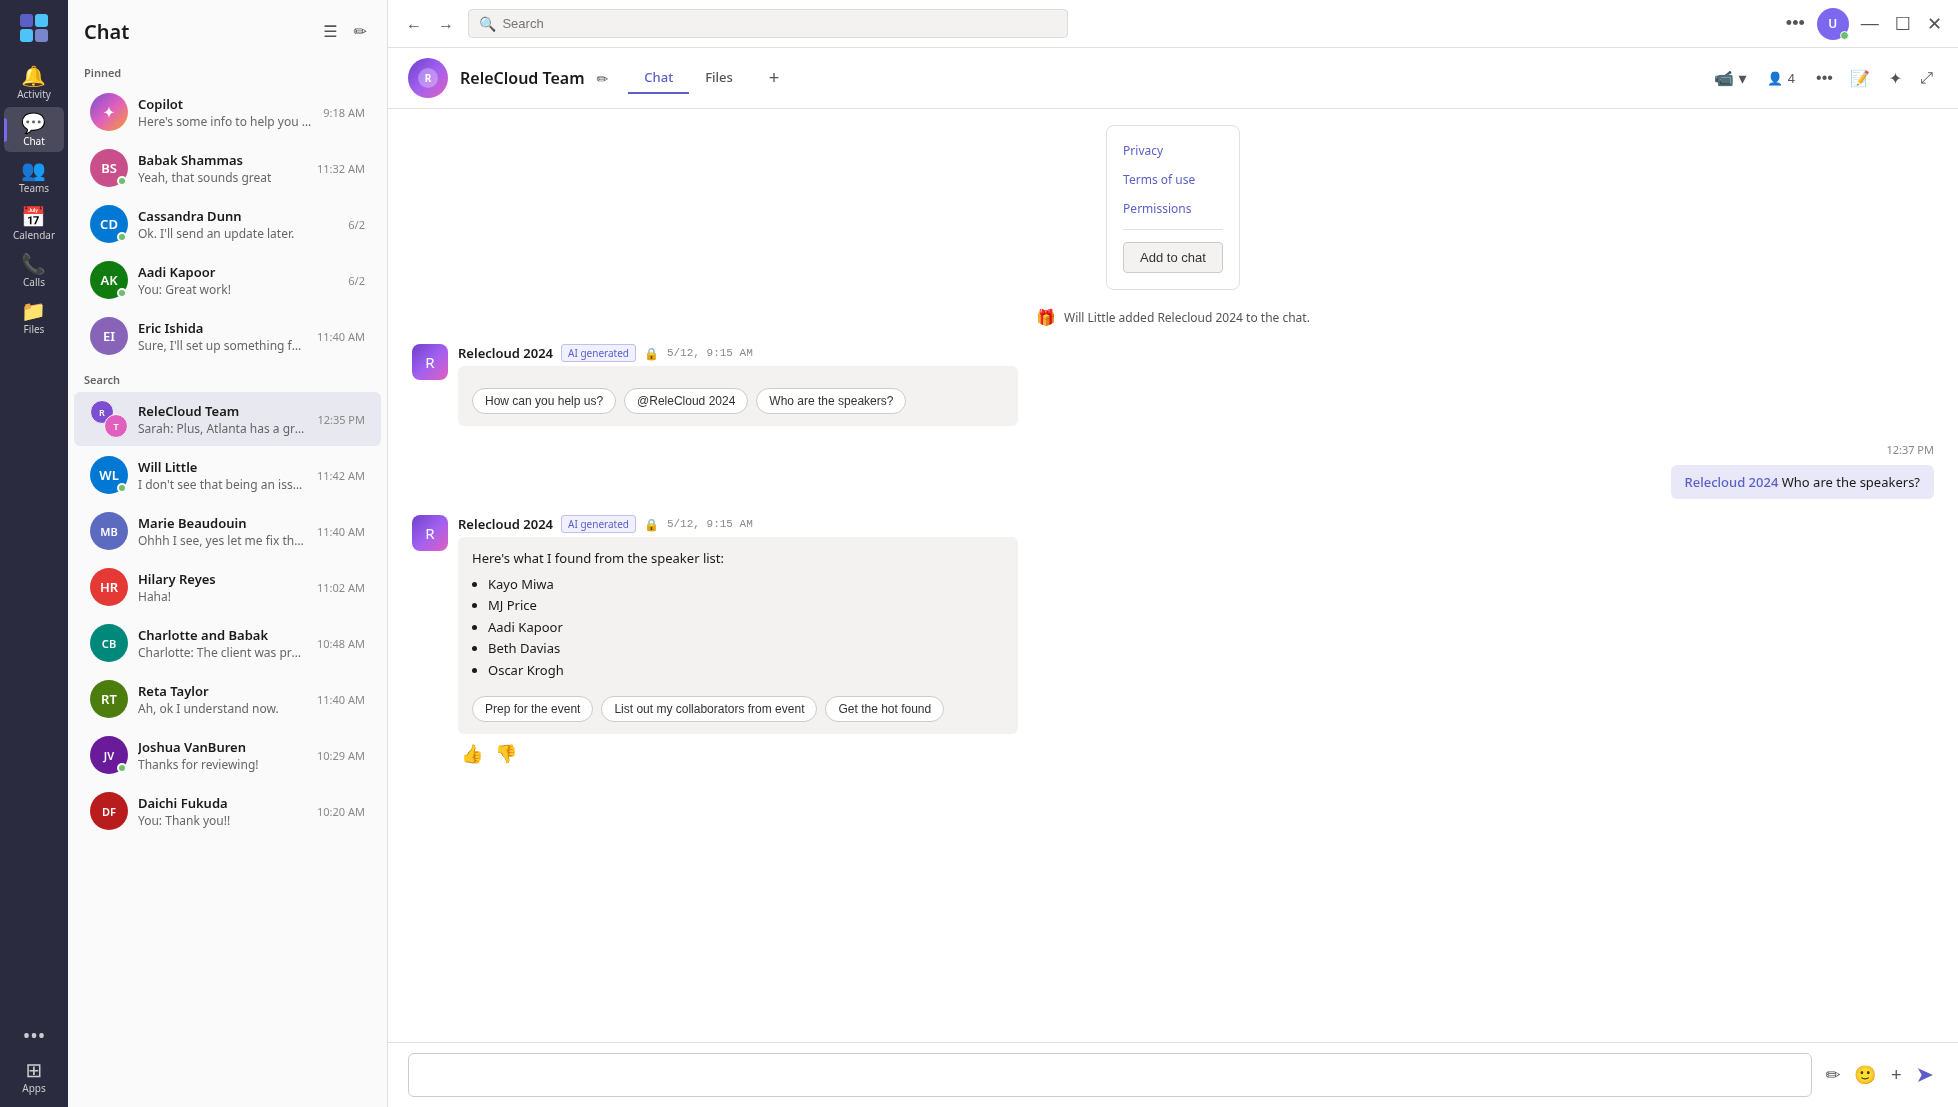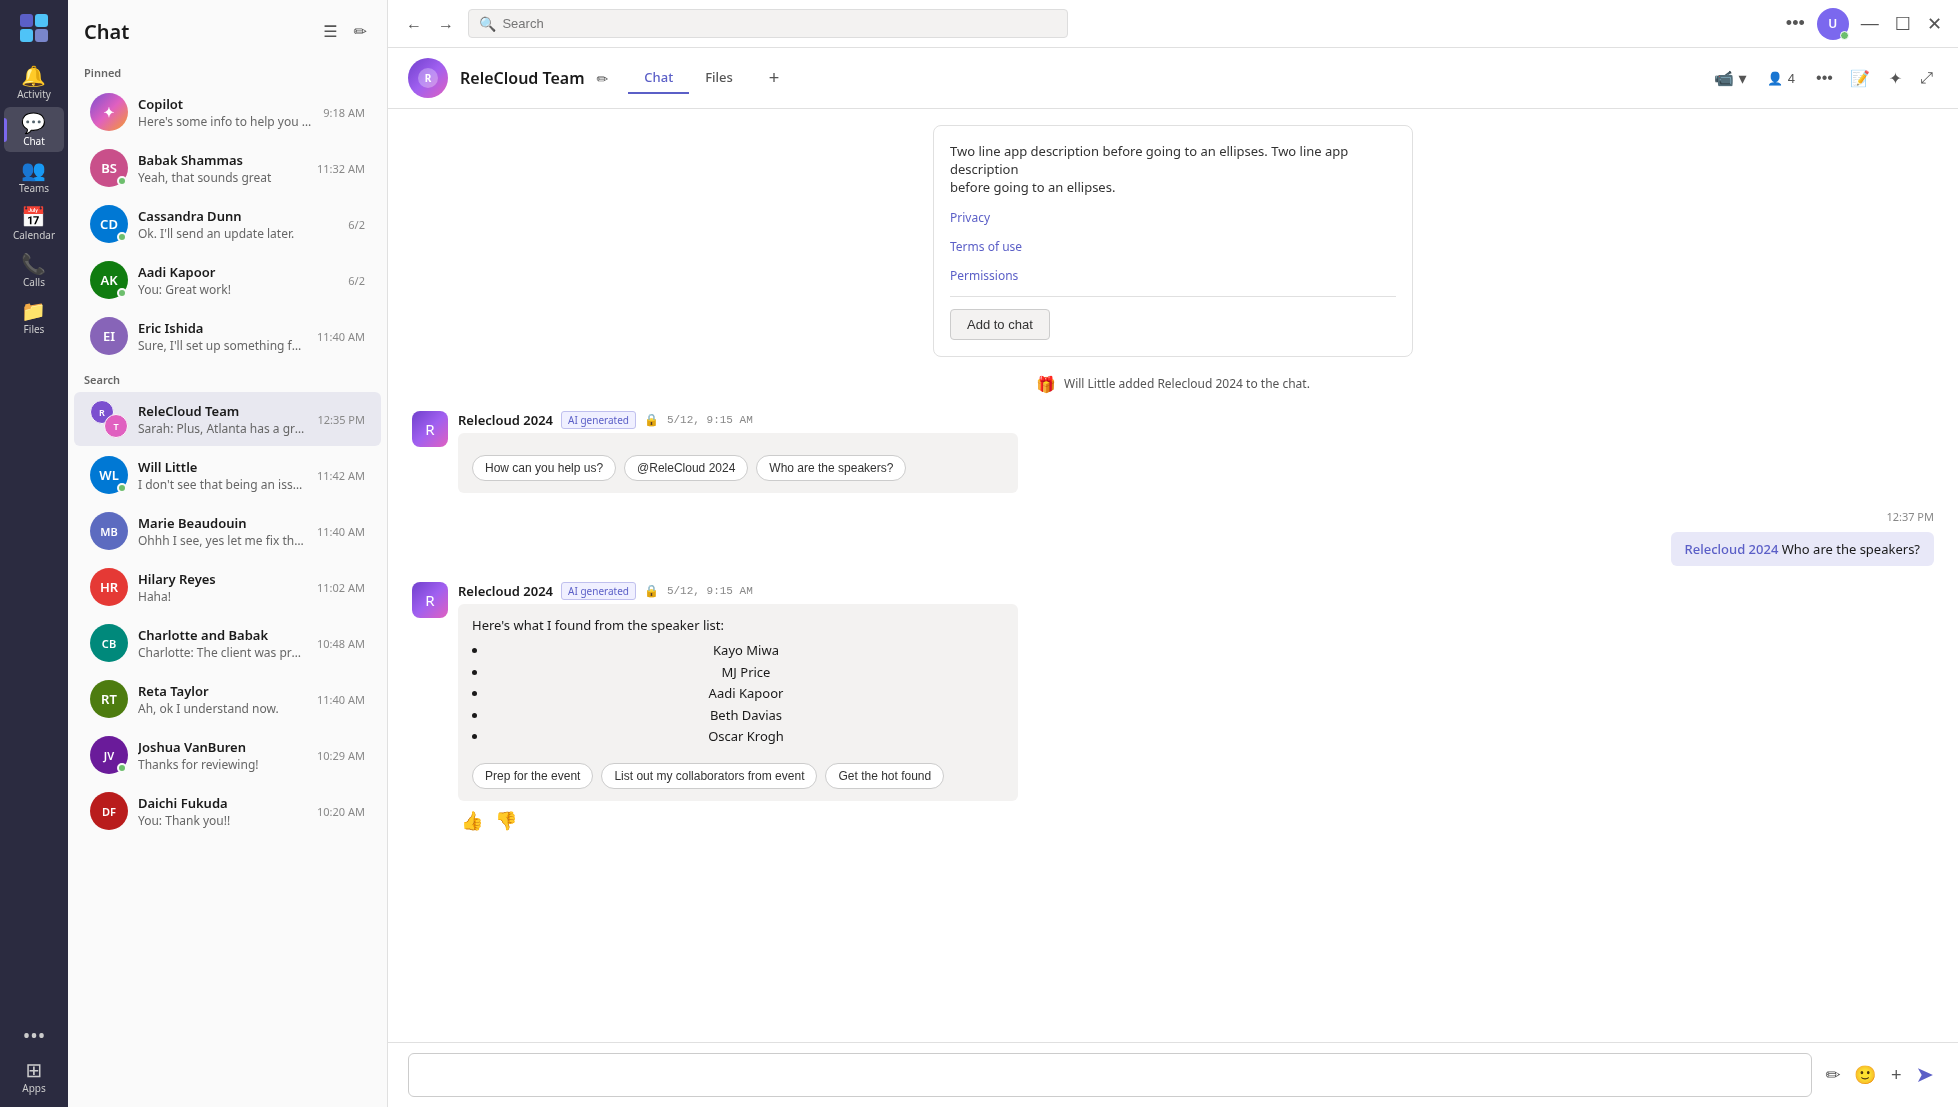--- a/index.html
+++ b/index.html
@@ -358,21 +358,20 @@
       background: #f3f2f1;
       border-radius: 6px;
       padding: 12px 14px;
       font-size: 13px;
       color: #1a1a1a;
       line-height: 1.5;
       max-width: 560px;
     }
     .bot-bubble ul {
       margin: 6px 0 16px 16px;
-      text-align: center;
     }
     .bot-bubble li { margin-bottom: 2px; }
     .prompt-chips {
       display: flex; gap: 8px; margin-top: 10px; flex-wrap: wrap;
     }
     .prompt-chip {
       border: 1px solid #ccc;
       background: #fff;
       padding: 5px 12px;
       border-radius: 14px;
@@ -721,25 +720,20 @@
       <button class="header-action-btn">📝</button>
       <button class="header-action-btn">✦</button>
       <button class="header-action-btn">⤢</button>
     </div>
   </div>
 
   <div class="messages-area">
 
     <div style="display:flex; justify-content:center;">
       <div class="app-card">
-        <p class="app-card-desc">
-          <span>Two line app description before going to an ellipses. Two line app description</span>
-          <br>
-          <span>before going to an ellipses.</span>
-        </p>
         <div class="app-card-links">
           <span>Privacy</span>
           <span>Terms of use</span>
           <span>Permissions</span>
         </div>
         <hr class="divider-line">
         <button class="add-to-chat-btn">Add to chat</button>
       </div>
     </div>
 

